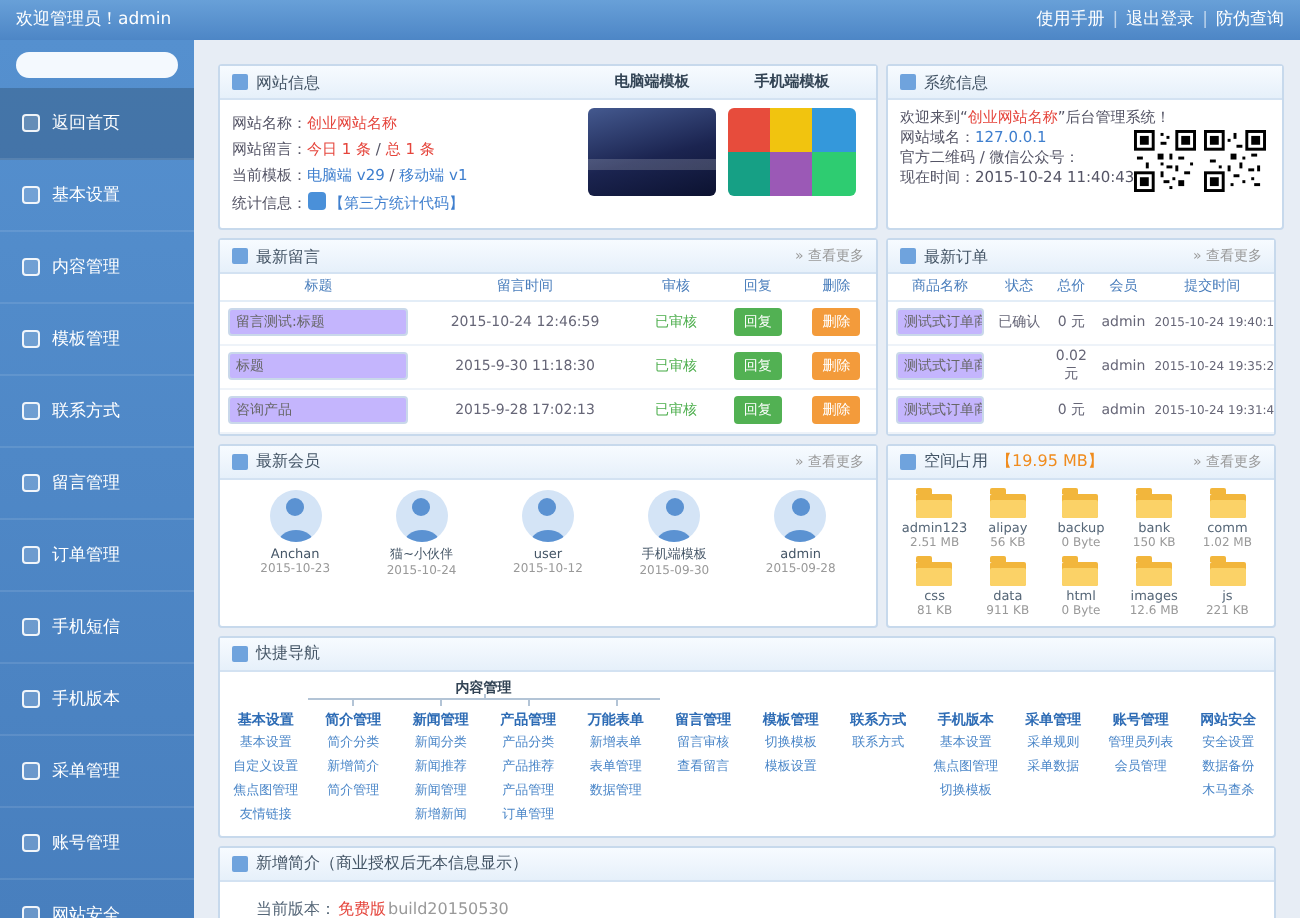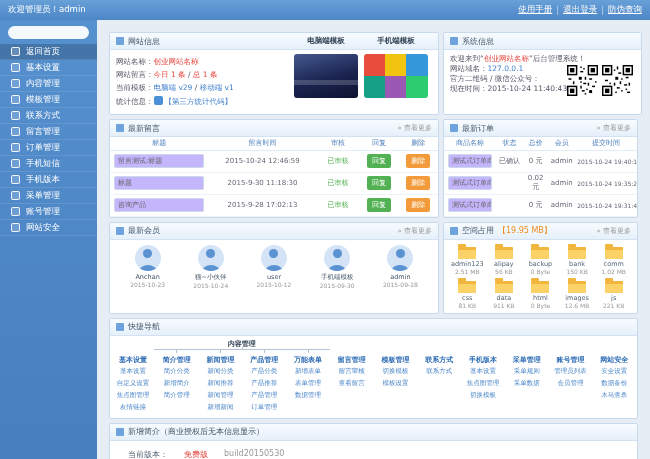--- a/index.html
+++ b/index.html
@@ -1,30 +1,30 @@
 <!DOCTYPE html>
 <html><head>
 <meta charset="utf-8">
 <style>
   * { margin:0; padding:0; box-sizing:border-box; }
   html,body { width:650px; height:459px; overflow:hidden; }
   body { font-family:"DejaVu Sans","Liberation Sans",sans-serif; background:#e7edf5; font-size:8px; color:#556; }
 
   
   .topbar { height:20px; background:linear-gradient(#68a0d8,#4d86c6); color:#fff; display:flex; align-items:center; padding:0 8px; font-size:8.5px; }
-  .topbar .right { margin-left:auto; display:flex; gap:4px; align-items:center;text-decoration:underline; }
+  .topbar .right { margin-left:auto; display:flex; gap:4px; align-items:center; }
   .topbar .sep { opacity:.6; }
 
   .app { display:flex; height:439px; }
 
   
   .sidebar { width:97px; background:linear-gradient(180deg,#5590cf,#487fbe); flex:none; }
   .search-wrap { padding:6px 8px 5px; }
   .search-wrap input { width:100%; height:13px; border:0; border-radius:7px; background:#f4f9fe; font-size:8px; padding:0 6px; outline:none; }
-  .s-item { height:16px; display:flex; align-items:center; gap:6px; padding-left:11px; color:#fff; font-size:8.5px; border-bottom:1px solid rgba(255,255,255,.10); cursor:pointer; }
+  .s-item { height:36px; display:flex; align-items:center; gap:6px; padding-left:11px; color:#fff; font-size:8.5px; border-bottom:1px solid rgba(255,255,255,.10); cursor:pointer; }
   .s-item.active { background:rgba(0,0,0,.18); }
   .s-ico { width:9px; height:9px; border:1px solid rgba(255,255,255,.9); border-radius:2px; background:rgba(255,255,255,.18); flex:none; }
 
   
   .main { flex:1; padding:12px; display:flex; flex-direction:column; gap:4px; overflow:hidden; }
   .row { display:flex; gap:4px; align-items:stretch; }
   .w-left { width:330px; flex:none; }
   .w-right { flex:1; }
 
   .panel { background:#fff; border:1px solid #c7d9ec; border-radius:2px; display:flex; flex-direction:column; }
@@ -92,21 +92,21 @@
   .qn-brace i { position:absolute; top:0; height:3px; border-left:1px solid #b3c4d6; }
   .qn-brace .tc { top:-3px; left:50%; }
   .qn-brace .t1 { left:12.5%; } .qn-brace .t2 { left:37.5%; } .qn-brace .t3 { left:62.5%; } .qn-brace .t4 { left:87.5%; }
   .qn-grid { display:grid; grid-template-columns:repeat(12,1fr); gap:0 2px; padding:0 2px 4px; }
   .qn-col { display:flex; flex-direction:column; align-items:center; }
   .qn-head { font-size:7px; font-weight:bold; color:#2e6cb5; padding:2px 0 1px; white-space:nowrap; cursor:pointer; }
   .qn-item { font-size:6.5px; color:#4a86c8; padding:1.5px 0; white-space:nowrap; cursor:pointer; }
 
   
   .lic-body { padding:4px 8px 6px; font-size:8px; }
-  .lic-line { margin:4px 0; display:flex; align-items:flex-start; gap:16px; }
+  .lic-line { margin:4px 0; display:flex; align-items:center; gap:1px; }
   .lic-lbl { width:50px; text-align:right; flex:none; color:#567; }
   .lic-input { width:140px; height:13px; border:1px solid #c9d8ea; border-radius:2px; font-size:8px; padding:0 3px; outline:none; }
 </style>
 </head>
 <body>
 
 <div class="topbar">
   <span>欢迎管理员！admin</span>
   <div class="right">
     <span>使用手册</span>

